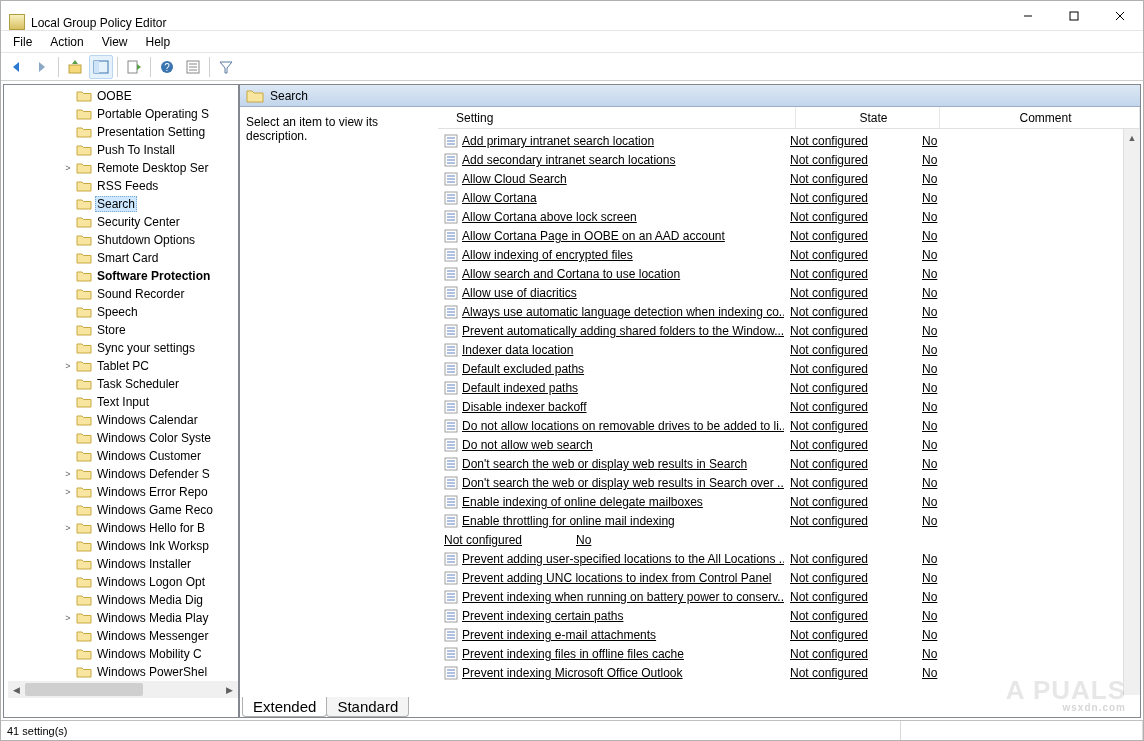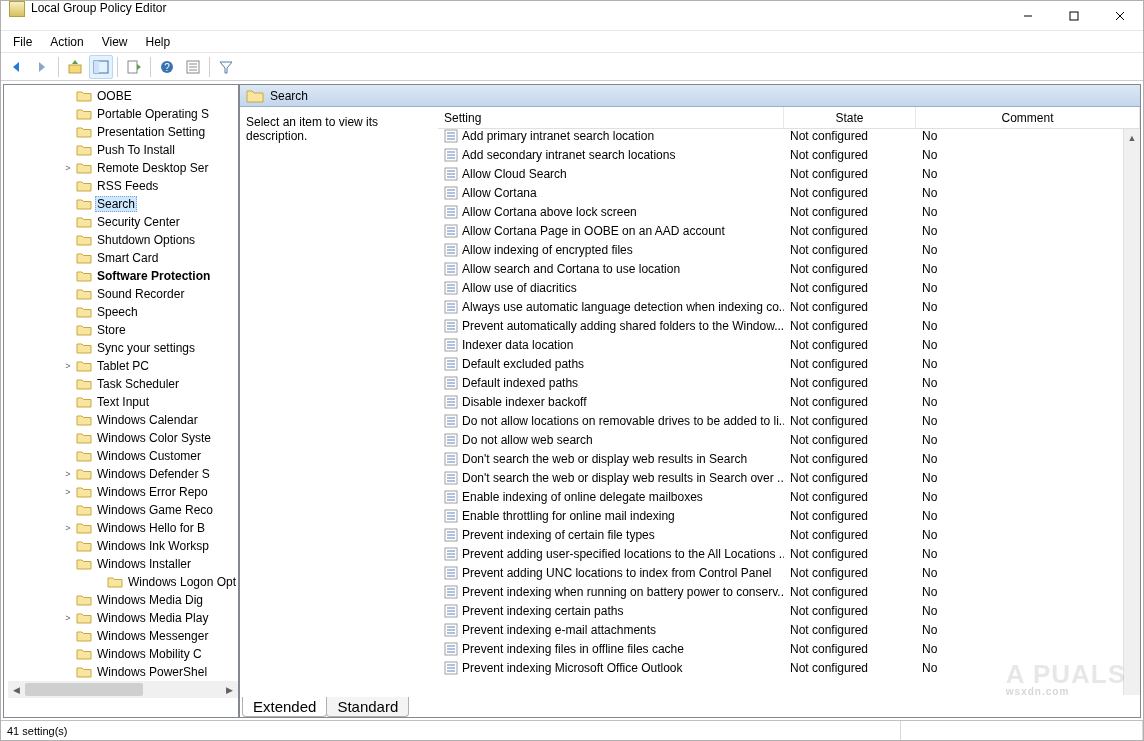--- a/index.html
+++ b/index.html
@@ -1,18 +1,18 @@
 <!DOCTYPE html>
 <html><head>
 <meta charset="utf-8">
 <style>
 * { box-sizing: border-box; margin: 0; padding: 0; font-family: "Segoe UI", Tahoma, sans-serif; }
 html, body { width: 1144px; height: 741px; background: #fff; overflow: hidden; }
 .window { width: 1144px; height: 741px; border: 1px solid #b0b0b0; display: flex; flex-direction: column; background: #fff; }
-.titlebar { height: 30px; display: flex; align-items: flex-start; padding: 0 0 0 8px; border-bottom: 1px solid #e6e6e6; }
+.titlebar { height: 30px; display: flex; align-items: flex-end; padding: 0 0 0 8px; border-bottom: 1px solid #e6e6e6; }
 .titlebar .appicon { width: 16px; height: 16px; background: linear-gradient(#f8f0c0,#d8c060); border: 1px solid #b0a040; margin-right: 6px; }
 .titlebar .title { font-size: 12px; flex: 1; color: #000; }
 .winbtns { display: flex; height: 100%; }
 .winbtn { width: 46px; display: flex; align-items: center; justify-content: center; font-size: 12px; color: #333; }
 .menubar { height: 22px; display: flex; align-items: center; padding: 0 4px; font-size: 12px; gap: 2px; border-bottom: 1px solid #e6e6e6; }
 .menubar .menuitem { padding: 2px 8px; }
 .toolbar { height: 28px; display: flex; align-items: center; padding: 0 3px; gap: 2px; border-bottom: 1px solid #d0d0d0; background: #fff; }
 .toolbtn { width: 24px; height: 24px; display: flex; align-items: center; justify-content: center; border: 1px solid transparent; border-radius: 2px; }
 .toolsep { width: 1px; height: 20px; background: #d0d0d0; margin: 0 2px; }
 .body { flex: 1; display: flex; border-top: 1px solid #fff; min-height: 0; }
@@ -23,44 +23,44 @@
 .treeitem .foldericon svg { display:block; }
 .treeitem .label { padding: 0 2px; overflow: hidden; text-overflow: ellipsis; max-width: 154px; }
 .treeitem.selected .label { background: #cde8ff; border: 1px dotted #7aa7d6; padding: 0 1px; }
 .rightpane { flex: 1; border: 1px solid #828790; margin: 2px 2px 2px 0; display: flex; flex-direction: column; min-width: 0; }
 .pathbar { height: 22px; background: linear-gradient(#dde8f4,#c3d6ec); border-bottom: 1px solid #9aaec6; display: flex; align-items: center; padding: 0 6px; font-size: 12px; gap: 6px; }
 .pathbar .foldericon { width:18px; height:16px; }
 .content { flex: 1; display: flex; min-height: 0; }
 .descpane { width: 198px; padding: 8px 6px; font-size: 12px; border-right: 0; }
 .listpane { flex: 1; display: flex; flex-direction: column; min-width: 0; position: relative; }
 .listheader { height: 22px; display: flex; border-bottom: 1px solid #e0e0e0; font-size: 12px; align-items: center; }
-.listheader .col { padding: 0 6px; border-right: 1px solid #e8e8e8; height:100%; display:flex; align-items:center; }
+.listheader .col { padding: 0 6px; border-right: 1px solid #e8e8e8; height:100%; display:flex; align-items:center;margin-left:12px; }
 .col-setting { width: 346px; }
 .col-state { width: 132px; justify-content:center; }
 .col-comment { flex: 1; justify-content:center; min-width:0; }
 .listbody { flex: 1; overflow: hidden; font-size: 12px; }
-.row { display: flex; height: 19px; align-items: flex-start; }
+.row { display: flex; height: 19px; align-items: flex-end; text-decoration: underline; }
 .row .cell { padding: 0 6px; white-space: nowrap; overflow: hidden; text-overflow: ellipsis; }
 .row .cell.setting { width: 346px; display: flex; align-items: center; gap: 4px; }
 .row .cell.state { width: 132px; }
 .row .cell.comment { flex: 1; min-width:0; }
 .settingicon { width: 14px; height: 14px; flex-shrink:0; }
 .tabs { height: 22px; display: flex; align-items: flex-end; border-top: 1px solid #fff; padding-left: 2px; font-size: 15px; }
 .tab { border: 1px solid #b0b0b0; border-top: none; border-radius: 0 0 4px 4px; padding: 1px 10px; margin-right: -1px; background: #fff; position: relative; }
 .tab.inactive { background: #f4f4f4; }
 .statusbar { height: 20px; border-top: 1px solid #c0c0c0; display: flex; align-items: center; font-size: 11px; }
 .statusbar .cell { padding: 0 6px; border-right: 1px solid #d8d8d8; height: 100%; display: flex; align-items: center; }
 .statusbar .cell.first { width: 900px; }
 .scroll-right { position:absolute; right:0; top:22px; bottom:0; width:17px; background:#f0f0f0; border-left:1px solid #e0e0e0; }
 .scroll-right .up, .scroll-right .down { height:17px; display:flex; align-items:center; justify-content:center; color:#606060; font-size:9px;}
 .tree-scroll-bottom { position:sticky; bottom:0; height:17px; background:#f0f0f0; display:flex; }
 .tree-scroll-bottom .arrow { width:17px; display:flex; align-items:center; justify-content:center; font-size:9px; color:#606060; }
 .tree-scroll-bottom .track { flex:1; background:#f0f0f0; position:relative; }
 .tree-scroll-bottom .thumb { position:absolute; left:0; top:2px; bottom:2px; width:60%; background:#cfcfcf; border-radius:2px; }
-.watermark { position:absolute; right:18px; bottom:44px; font-size:26px; font-weight:700; color:rgba(120,120,120,0.18); letter-spacing:1px; pointer-events:none; line-height:1; }
+.watermark { position:absolute; right:18px; bottom:28px; font-size:26px; font-weight:700; color:rgba(120,120,120,0.18); letter-spacing:1px; pointer-events:none; text-align:right; line-height:1; }
 .watermark .sub { font-size:10px; color:rgba(120,120,120,0.3); display:block;}
 </style>
 </head>
 <body>
 
 <div class="window">
   <div class="titlebar">
     <span class="appicon"></span>
     <span class="title">Local Group Policy Editor</span>
     <div class="winbtns">
@@ -383,21 +383,21 @@
         </div>
         <div class="treeitem" style="padding-left: 54px;">
           <span class="expander"></span>
           <span class="foldericon">
             <svg width="16" height="14">
               <path d="M1 3h5l1.5 1.5H15V12H1z" fill="#f8e6a0" stroke="#c8a840"></path>
             </svg>
           </span>
           <span class="label">Windows Installer</span>
         </div>
-        <div class="treeitem" style="padding-left: 54px; justify-content: flex-end;">
+        <div class="treeitem" style="padding-left: 54px;">
           <span class="expander"></span>
           <span class="foldericon">
             <svg width="16" height="14">
               <path d="M1 3h5l1.5 1.5H15V12H1z" fill="#f8e6a0" stroke="#c8a840"></path>
             </svg>
           </span>
           <span class="label">Windows Logon Opt</span>
         </div>
         <div class="treeitem" style="padding-left: 54px;">
           <span class="expander"></span>
@@ -737,29 +737,20 @@
                       <line x1="3" y1="4" x2="11" y2="4" stroke="#6080c0"></line>
                       <line x1="3" y1="7" x2="11" y2="7" stroke="#6080c0"></line>
                       <line x1="3" y1="10" x2="11" y2="10" stroke="#6080c0"></line>
                     </svg></span>
                   <span>Enable throttling for online mail indexing</span>
                 </div>
                 <div class="cell state">Not configured</div>
                 <div class="cell comment">No</div>
               </div>
               <div class="row">
-                <div class="cell setting">
-                  <span class="settingicon"><svg width="14" height="14">
-                      <rect x="1" y="1" width="12" height="12" fill="#fff" stroke="#a0a0a0"></rect>
-                      <line x1="3" y1="4" x2="11" y2="4" stroke="#6080c0"></line>
-                      <line x1="3" y1="7" x2="11" y2="7" stroke="#6080c0"></line>
-                      <line x1="3" y1="10" x2="11" y2="10" stroke="#6080c0"></line>
-                    </svg></span>
-                  <span>Prevent indexing of certain file types</span>
-                </div>
                 <div class="cell state">Not configured</div>
                 <div class="cell comment">No</div>
               </div>
               <div class="row">
                 <div class="cell setting">
                   <span class="settingicon"><svg width="14" height="14">
                       <rect x="1" y="1" width="12" height="12" fill="#fff" stroke="#a0a0a0"></rect>
                       <line x1="3" y1="4" x2="11" y2="4" stroke="#6080c0"></line>
                       <line x1="3" y1="7" x2="11" y2="7" stroke="#6080c0"></line>
                       <line x1="3" y1="10" x2="11" y2="10" stroke="#6080c0"></line>

